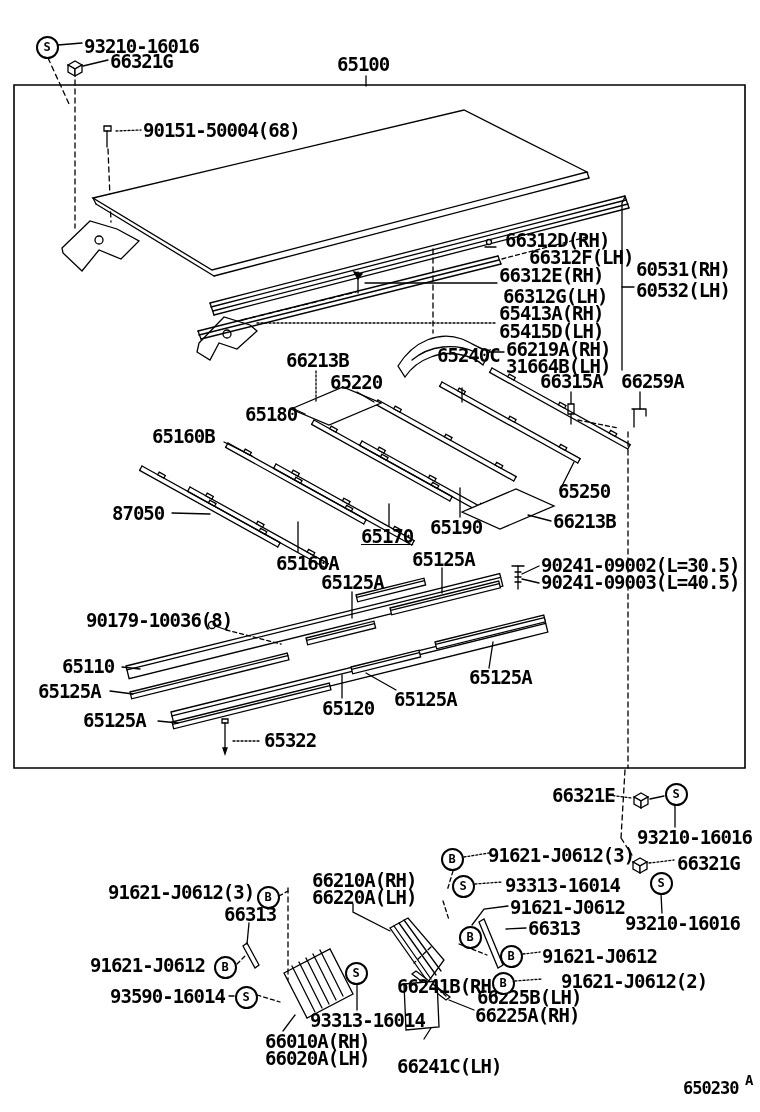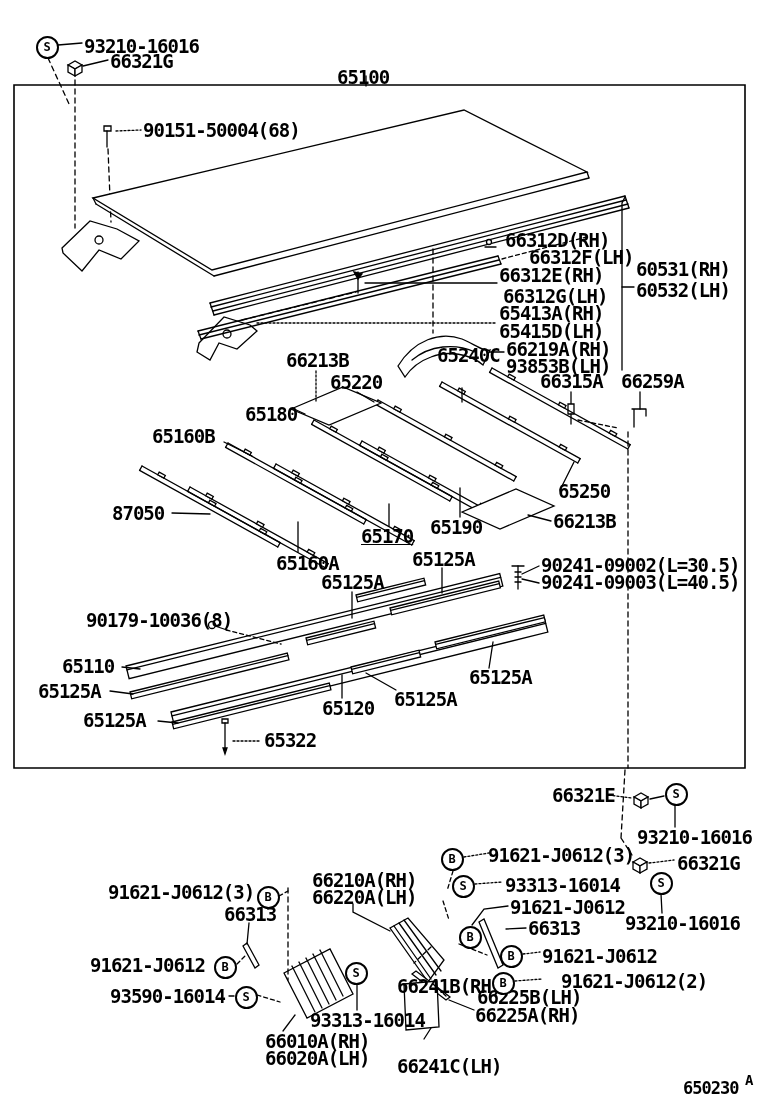--- a/index.html
+++ b/index.html
@@ -270,32 +270,32 @@
       <line x1="459" y1="944" x2="487" y2="955" stroke-dasharray="4,3"></line>
       <line x1="433" y1="984" x2="446" y2="996" stroke-dasharray="4,3"></line>
       <line x1="237" y1="964" x2="245" y2="956" stroke-dasharray="4,3"></line>
       <line x1="257" y1="995" x2="280" y2="1002" stroke-dasharray="4,3"></line>
     </g>
   </svg>
 
   <div id="labels-layer">
       <div class="lbl" style="left: 84px; top: 37px;">93210-16016</div>
       <div class="lbl" style="left: 110px; top: 52px;">66321G</div>
-      <div class="lbl" style="left: 337px; top: 55px; margin-top: 13px;">65100</div>
+      <div class="lbl" style="left: 337px; top: 55px;">65100</div>
       <div class="lbl" style="left: 143px; top: 121px;">90151-50004(68)</div>
       <div class="lbl" style="left: 505px; top: 231px;">66312D(RH)</div>
       <div class="lbl" style="left: 529px; top: 248px;">66312F(LH)</div>
       <div class="lbl" style="left: 499px; top: 266px;">66312E(RH)</div>
       <div class="lbl" style="left: 503px; top: 287px;">66312G(LH)</div>
       <div class="lbl" style="left: 636px; top: 260px;">60531(RH)</div>
       <div class="lbl" style="left: 636px; top: 281px;">60532(LH)</div>
       <div class="lbl" style="left: 499px; top: 304px;">65413A(RH)</div>
       <div class="lbl" style="left: 499px; top: 322px;">65415D(LH)</div>
       <div class="lbl" style="left: 506px; top: 340px;">66219A(RH)</div>
-      <div class="lbl" style="left: 506px; top: 357px;">93853B(LH)</div>
+      <div class="lbl" style="left: 506px; top: 357px;">31664B(LH)</div>
       <div class="lbl" style="left: 286px; top: 351px;">66213B</div>
       <div class="lbl" style="left: 330px; top: 373px;">65220</div>
       <div class="lbl" style="left: 437px; top: 346px;">65240C</div>
       <div class="lbl" style="left: 540px; top: 372px;">66315A</div>
       <div class="lbl" style="left: 621px; top: 372px;">66259A</div>
       <div class="lbl" style="left: 245px; top: 405px;">65180</div>
       <div class="lbl" style="left: 152px; top: 427px;">65160B</div>
       <div class="lbl" style="left: 112px; top: 504px;">87050</div>
       <div class="lbl" style="left: 558px; top: 482px;">65250</div>
       <div class="lbl" style="left: 553px; top: 512px;">66213B</div>

